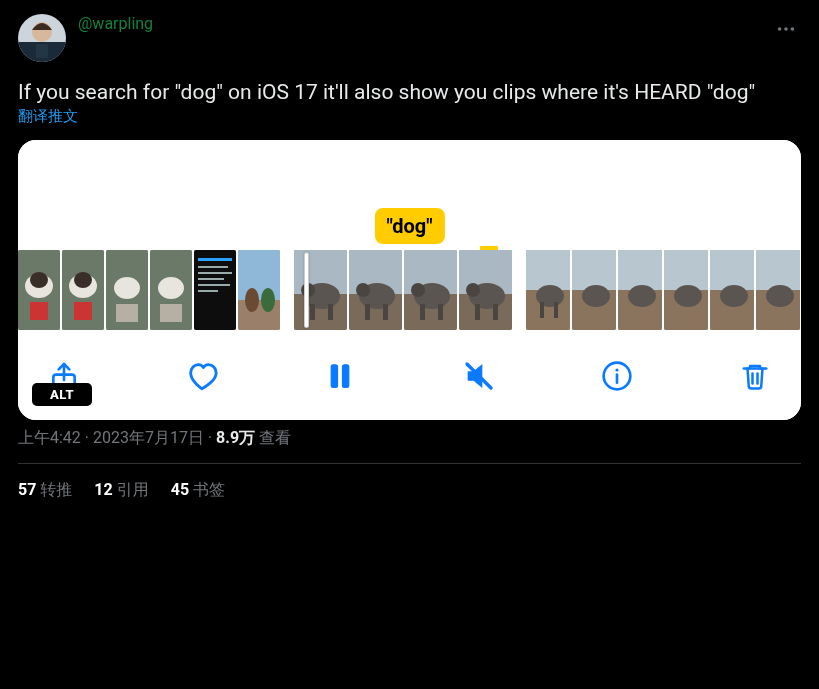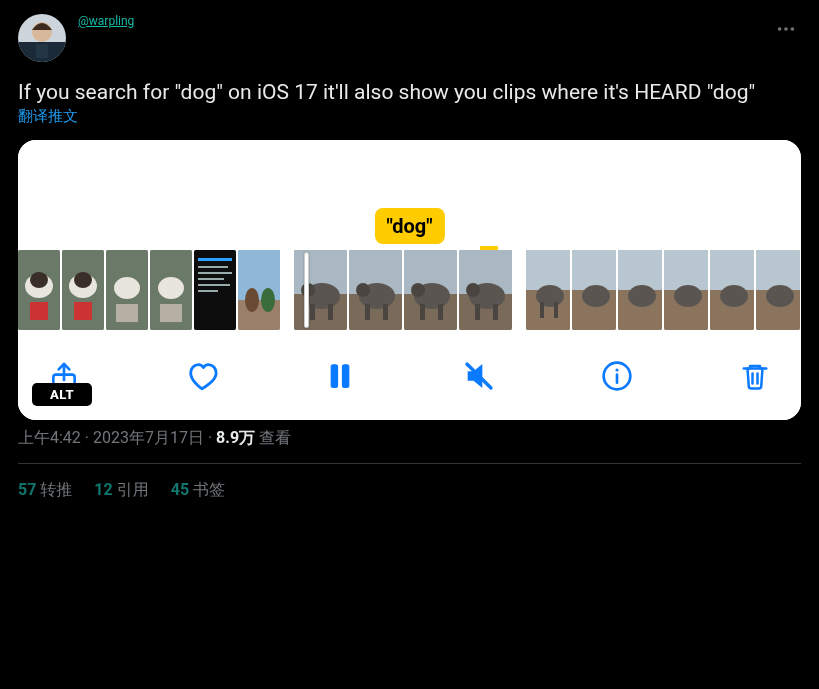--- a/index.html
+++ b/index.html
@@ -4,21 +4,21 @@
 <style>
   * { margin: 0; padding: 0; box-sizing: border-box; }
   html, body { width: 819px; height: 689px; background: #000; font-family: -apple-system, BlinkMacSystemFont, "Segoe UI", Roboto, Helvetica, Arial, sans-serif; color: #e7e9ea; overflow: hidden; }
   .tweet { padding: 14px 18px 0 18px; }
 
   .header { display: flex; align-items: flex-start; }
   .avatar { width: 48px; height: 48px; border-radius: 50%; overflow: hidden; flex: 0 0 48px; margin-right: 12px; }
   .avatar svg { width: 48px; height: 48px; display:block; }
   .names { display: flex; flex-direction: column; line-height: 1.25; flex: 1 1 auto; }
   .display-name { font-weight: 800; font-size: 17px; color: #e7e9ea; }
-  .handle { font-size: 12px; color: #14b8a6; text-decoration: underline; }
+  .handle { font-size: 16px; color: #15803d; }
   .more { color: #71767b; padding: 4px; cursor: pointer; }
 
   .body-text { margin-top: 16px; font-size: 21px; line-height: 1.35; color: #e7e9ea; word-wrap: break-word; }
   .translate { font-size: 15px; color: #1d9bf0; cursor: pointer; display: inline-block; }
 
   .media-card { margin-top: 14px; background: #fff; border-radius: 18px; overflow: hidden; position: relative; }
   .media-top { height: 110px; background: #fff; position: relative; }
   .dog-tag { position: absolute; left: 50%; transform: translateX(-50%); bottom: 6px; background: #ffcc00; color: #000; font-weight: 700; font-size: 20px; padding: 6px 12px; border-radius: 8px; white-space: nowrap; }
   .tiny-mark { position: absolute; left: 59%; bottom: -2px; width: 18px; height: 6px; background: #ffcc00; border-radius: 1px; }
 
@@ -37,21 +37,21 @@
 
   .alt-badge { position: absolute; left: 14px; bottom: 14px; background: #000; color: #fff; font-size: 13px; font-weight: 800; padding: 4px 18px; border-radius: 5px; letter-spacing: 0.5px; }
 
   .meta { margin-top: 8px; color: #71767b; font-size: 16px; }
   .meta .sep::before { content: " · "; }
   .meta .views-count { color: #e7e9ea; font-weight: 700; }
 
   .divider { height: 1px; background: #2f3336; margin-top: 14px; }
 
   .counts { display: flex; gap: 22px; padding: 16px 0 0 0; font-size: 16px; color: #71767b; }
-  .counts .n { color: #0f766e; font-weight: 700; margin-right: 4px; }
+  .counts .n { color: #ffffff; font-weight: 700; margin-right: 4px; }
 </style>
 </head>
 <body>
 
 <div class="tweet">
 
   <div class="header">
     <div class="avatar">
       <svg viewBox="0 0 48 48">
           <rect width="48" height="48" fill="#cdd5dc"></rect>

